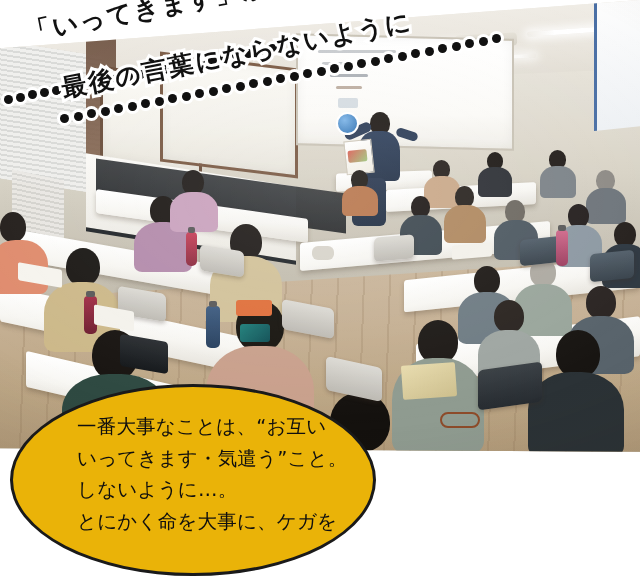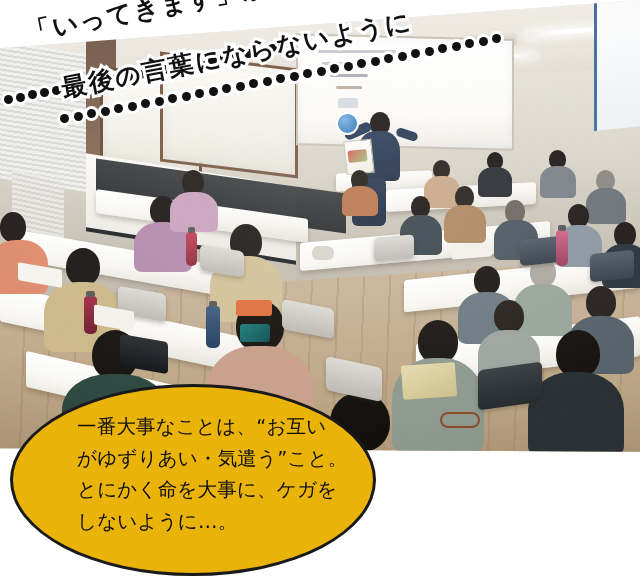--- a/index.html
+++ b/index.html
@@ -501,19 +501,19 @@
         <i style="left: 478.5px; top: 36.5px;"></i>
         <i style="left: 492px; top: 34px;"></i>
       </div>
     <div class="hl-line hl-1">「いってきます」が</div>
     <div class="hl-line hl-2">最後の言葉にならないように</div>
   </div>
 
   <div id="bubble">
     <div id="bubble-text">
       <div>一番大事なことは、“お互い</div>
-      <div>がゆずりあい・気遣う”こと。</div>
+      <div>いってきます・気遣う”こと。</div>
+      <div>しないように…。</div>
       <div>とにかく命を大事に、ケガを</div>
-      <div>しないように…。</div>
     </div>
   </div>
 
 </div>
 
 </body></html>

